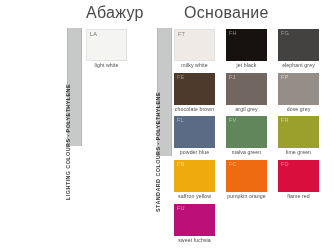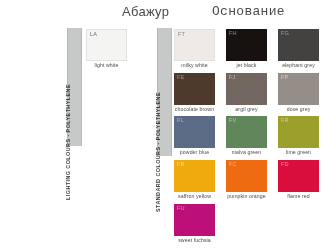--- a/index.html
+++ b/index.html
@@ -18,29 +18,28 @@
 
   .page {
     position: absolute;
     inset: 0;
   }
 
   
   .heading {
     position: absolute;
     top: 4px;
-    font-size: 13px;
+    font-size: 16px;
     font-weight: 400;
     color: #4a4a4a;
     letter-spacing: 0.3px;
     white-space: nowrap;
-    margin-left: 36px;
   }
   .heading.shade  { left: 86px; }
-  .heading.base   { left: 176px; font-family: Liberation Mono, monospace; }
+  .heading.base   { left: 184px; }
 
   
   .vbar {
     position: absolute;
     width: 13px;
     background: #c7c9c8;
     border-left: 1px solid #b6b8b7;
     border-right: 1px solid #b6b8b7;
   }
   .vbar .vlabel {

